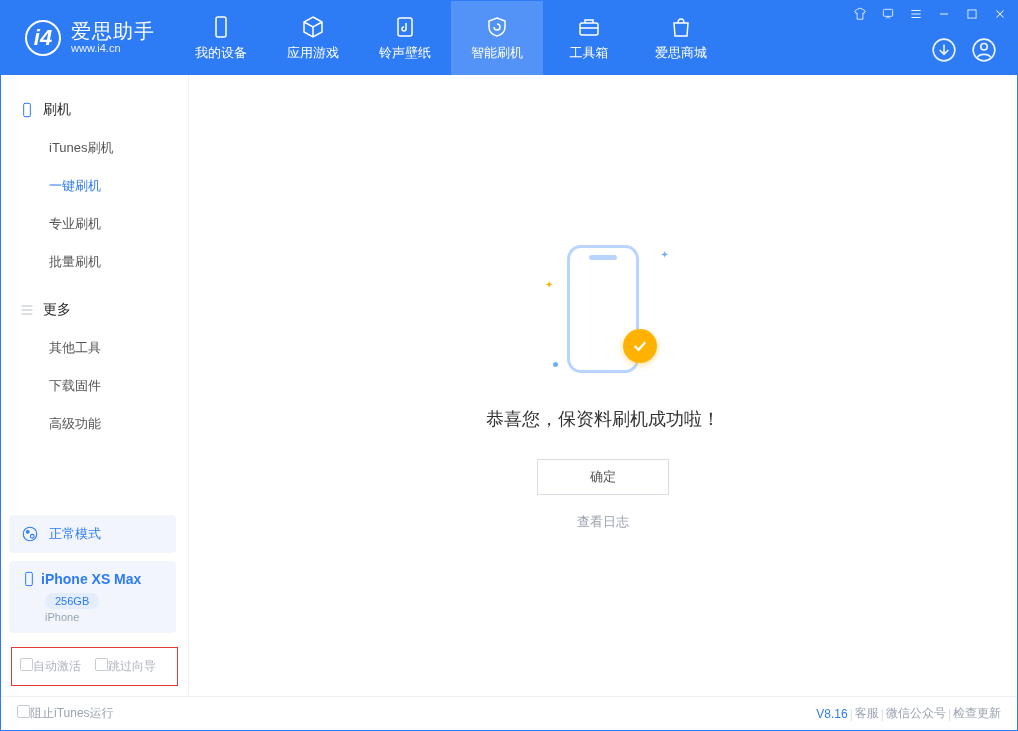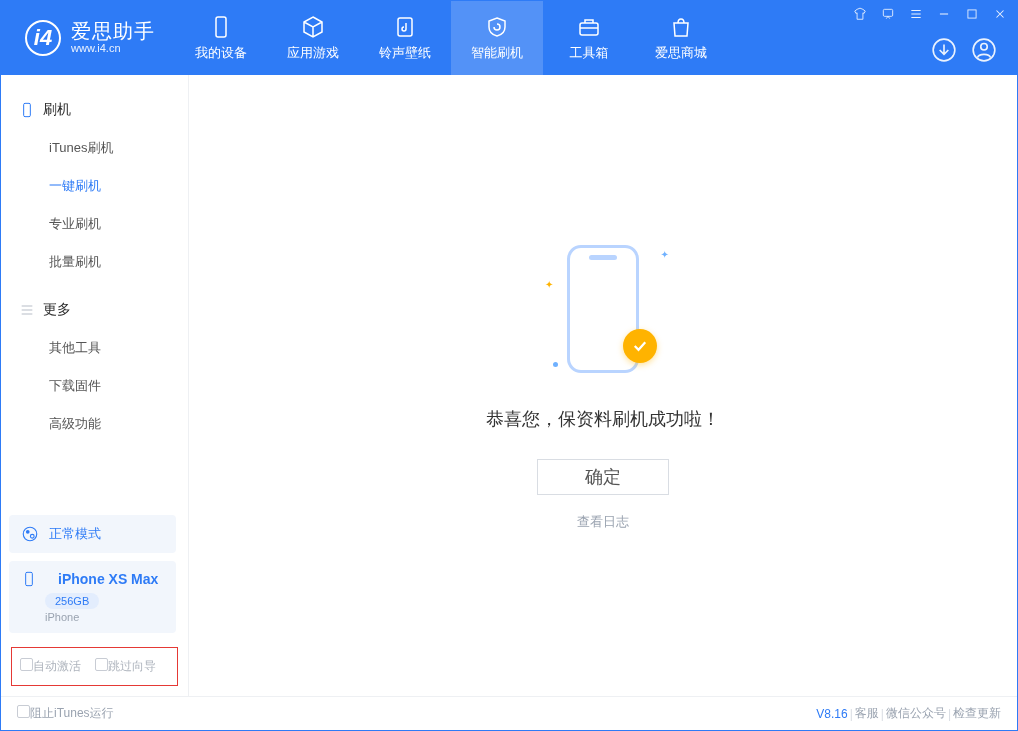--- a/index.html
+++ b/index.html
@@ -31,21 +31,21 @@
   .side-group-title { display:flex; align-items:center; gap:8px; padding: 6px 18px; color:#2b2b2b; font-size:14px; }
   .side-group-title svg { width:16px; height:16px; }
   .side-items { padding: 4px 0 14px 0; }
   .side-item { padding: 10px 18px 10px 48px; font-size: 13px; color:#555; cursor:pointer; }
   .side-item.active { color:#2e7bf6; }
   
   .side-device { padding: 10px 12px 6px 8px; }
   .mode-card { background:#f2f6fc; border-radius:4px; padding:10px 12px; display:flex; align-items:center; gap:10px; margin-bottom:8px; color:#2e7bf6; font-size:13px; }
   .mode-card svg { width:18px; height:18px; }
   .device-card { background:#f2f6fc; border-radius:4px; padding:10px 12px; }
-  .device-card .dn { display:flex; align-items:center; gap:21px; color:#2e7bf6; font-weight:600; font-size:14px; }
+  .device-card .dn { display:flex; align-items:center; gap:4px; color:#2e7bf6; font-weight:600; font-size:14px; }
   .device-card .dn svg { width:16px; height:16px; }
   .device-card .cap-badge { display:inline-block; margin:6px 0 2px 24px; background:#e3edfd; color:#2e7bf6; font-size:11px; padding:2px 10px; border-radius:10px; }
   .device-card .dtype { margin-left:24px; color:#9aa3b0; font-size:11px; }
   
   .opts-box { margin: 8px 10px 10px 10px; border:1.5px solid #e53935; padding:10px 8px; display:flex; gap:14px; }
   .chk { display:flex; align-items:flex-start; font-size:12px; color:#aeb4bd; cursor:pointer; }
   .chk .box { width:13px; height:13px; border:1px solid #c8ccd4; border-radius:2px; }
   
   
   .main { flex:1; position:relative; display:flex; flex-direction:column; align-items:center; justify-content:center; }
@@ -53,21 +53,21 @@
   .phone-body { width:72px; height:128px; border:3px solid #b9d4ff; border-radius:14px; position:absolute; left:24px; top:4px; background:#fff; }
   .phone-body::before { content:""; position:absolute; top:7px; left:50%; transform:translateX(-50%); width:28px; height:5px; background:#b9d4ff; border-radius:3px; }
   .check-badge { position:absolute; right:6px; bottom:18px; width:34px; height:34px; background:#ffb300; border-radius:50%; display:flex; align-items:center; justify-content:center; box-shadow:0 2px 6px rgba(255,179,0,.4); }
   .check-badge svg { width:18px; height:18px; stroke:#fff; stroke-width:3; fill:none; }
   .sparkle { position:absolute; color:#ffb300; font-size:10px; }
   .sparkle.s1 { left:2px; top:38px; }
   .sparkle.s2 { right:-6px; top:8px; color:#6fb1ff; }
   .sparkle.dot { width:5px; height:5px; border-radius:50%; background:#6fb1ff; left:10px; bottom:14px; }
   
   .success-title { font-size:18px; color:#333; margin-bottom: 28px; }
-  .ok-btn { width:132px; height:36px; border:1px solid #d9dde3; background:#fff; color:#555; font-size:18px; cursor:pointer; margin-bottom: 18px; }
+  .ok-btn { width:132px; height:36px; border:1px solid #d9dde3; background:#fff; color:#555; font-size:13px; cursor:pointer; margin-bottom: 18px; }
   .view-log { color:#9aa3b0; font-size:13px; cursor:pointer; }
   
   
   .footer { height:34px; border-top:1px solid #eef0f3; display:flex; align-items:center; padding:0 16px; font-size:12px; color:#9aa3b0; }
   .footer .chk { color:#9aa3b0; }
   .footer-right { margin-left:auto; display:flex; align-items:center; gap:2px; }
   .footer-right .sep { color:#d9dde3; }
   .footer-right .ver { color:#2e7bf6; }
   .footer-right .lnk { cursor:pointer; }
 </style>

